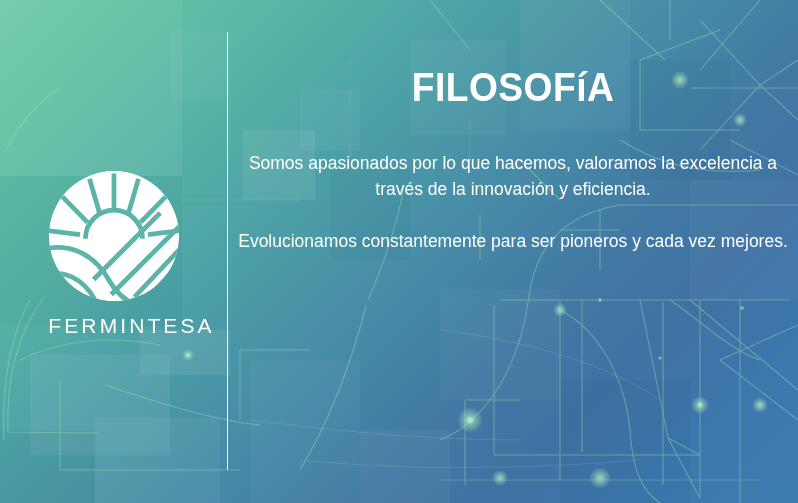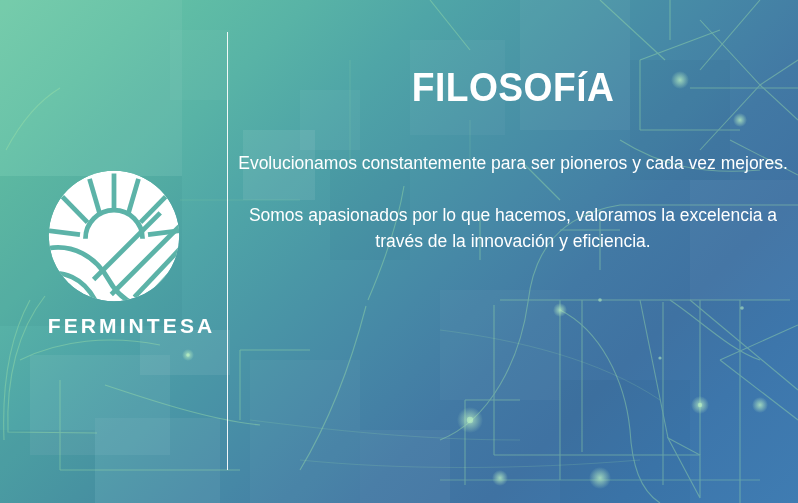--- a/index.html
+++ b/index.html
@@ -74,21 +74,21 @@
   .logo-mark {
     width: 136px;
     height: 136px;
     margin: 0 auto;
     display: block;
   }
   .brand-name {
     margin-top: 11px;
     color: #ffffff;
     font-size: 21px;
-    font-weight: bold;
+    font-weight: normal;
     letter-spacing: 3.1px;
     line-height: 1;
     text-align: center;
     white-space: nowrap;
     padding-left: 36px;
   }
 
   
   .divider {
     position: absolute;
@@ -299,18 +299,18 @@
       <div class="brand-name">FERMINTESA</div>
     </div>
   </div>
 
   <div class="divider"></div>
 
   <div class="content">
     <div class="title">FILOSOFíA</div>
 
     <div class="body-copy">
+      <p class="para">Somos apasionados por lo que hacemos, valoramos la excelencia a través de la innovación y eficiencia.</p>
       <p class="para">Evolucionamos constantemente para ser pioneros y cada vez mejores.</p>
-      <p class="para">Somos apasionados por lo que hacemos, valoramos la excelencia a través de la innovación y eficiencia.</p>
     </div>
   </div>
 
 </div>
 
 </body></html>

